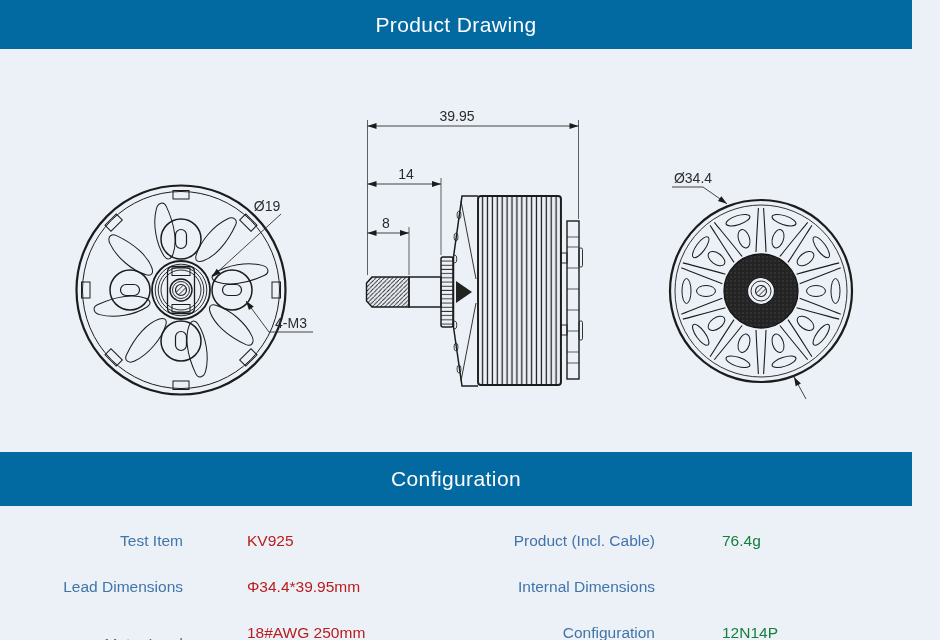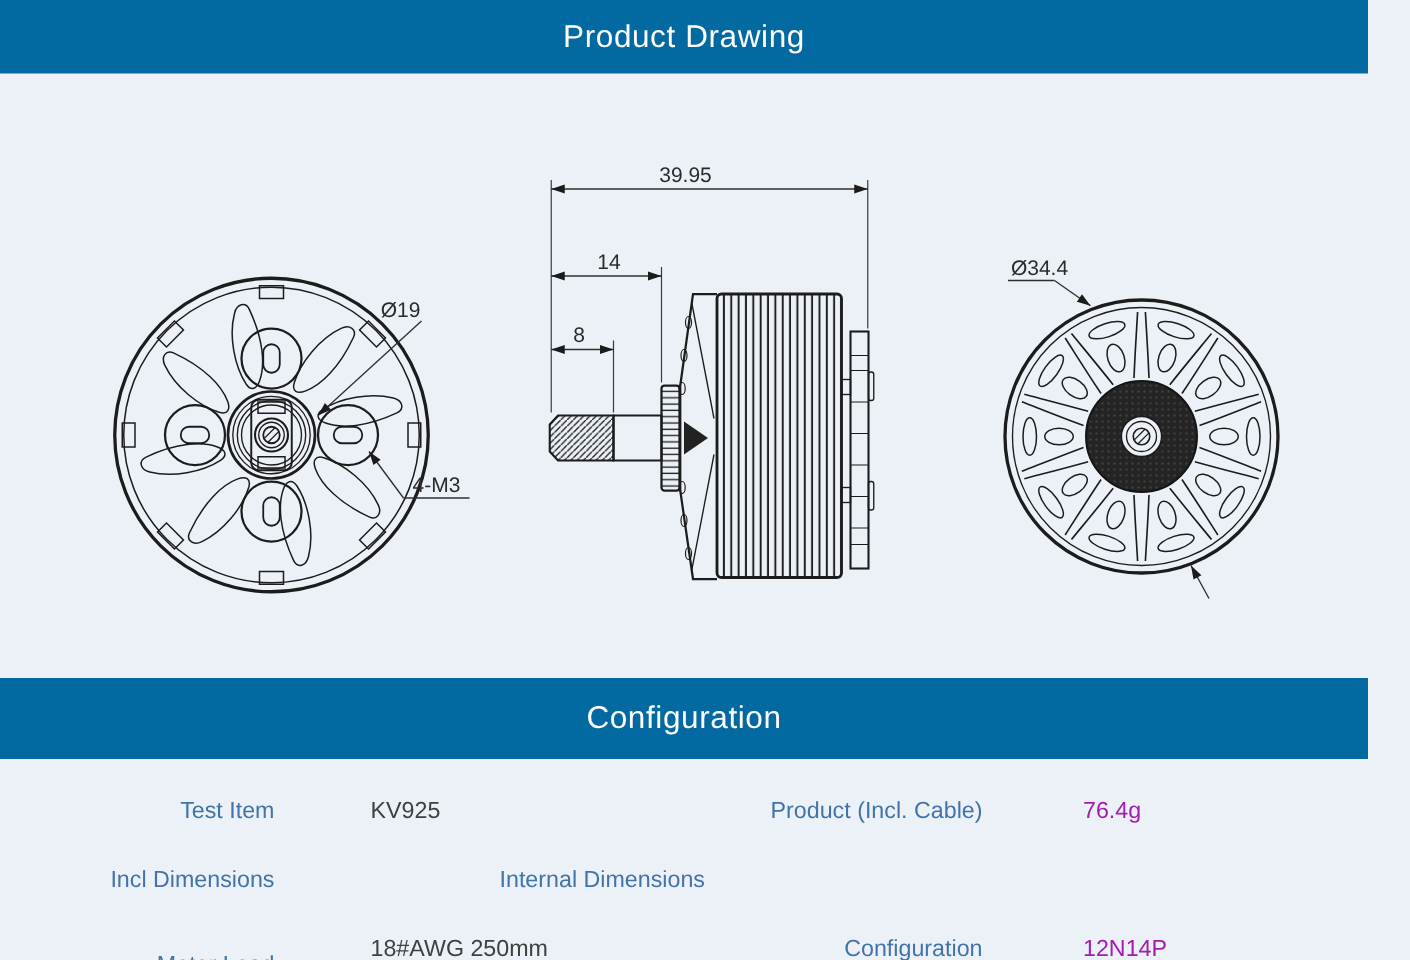--- a/index.html
+++ b/index.html
@@ -18,22 +18,22 @@
   svg .ln{stroke:#1c1c1c;fill:none}
   svg text{fill:#2b2b2b;font-size:14px;font-family:"Liberation Sans",sans-serif}
   .specs{position:absolute;top:506px;left:0;width:940px;height:134px;overflow:hidden}
   .srow{
     position:absolute;left:0;width:940px;height:30px;display:grid;
     grid-template-columns:183px 287px 185px 1fr;
     font-size:15.5px;line-height:30px;white-space:nowrap;
   }
   .r1{top:20px}.r2{top:66px}.r3{top:112px}
   .lab{color:#4174a9;text-align:right}
-  .val{color:#404040;padding-left:64px}
-  .val2{color:#a21caf;padding-left:67px}
+  .val{color:#b91c1c;padding-left:64px}
+  .val2{color:#15803d;padding-left:67px}
   .r3 .lab-left{padding-top:11px}
 </style>
 </head>
 <body>
 
 <div class="bar bar-top">
   <span>Product Drawing</span>
 </div>
 
 <svg id="drawing" width="940" height="403" viewBox="0 0 940 403">
@@ -238,21 +238,22 @@
 </div>
 
 <section class="specs">
   <div class="srow r1">
     <div class="lab lab-left">Test Item</div>
     <div class="val">KV925</div>
     <div class="lab">Product (Incl. Cable)</div>
     <div class="val2">76.4g</div>
   </div>
   <div class="srow r2">
-    <div class="lab lab-left">Incl Dimensions</div>
+    <div class="lab lab-left">Lead Dimensions</div>
+    <div class="val">Φ34.4*39.95mm</div>
     <div class="lab">Internal Dimensions</div>
   </div>
   <div class="srow r3">
     <div class="lab lab-left">Motor Lead</div>
     <div class="val">18#AWG 250mm</div>
     <div class="lab">Configuration</div>
     <div class="val2">12N14P</div>
   </div>
 </section>
 

